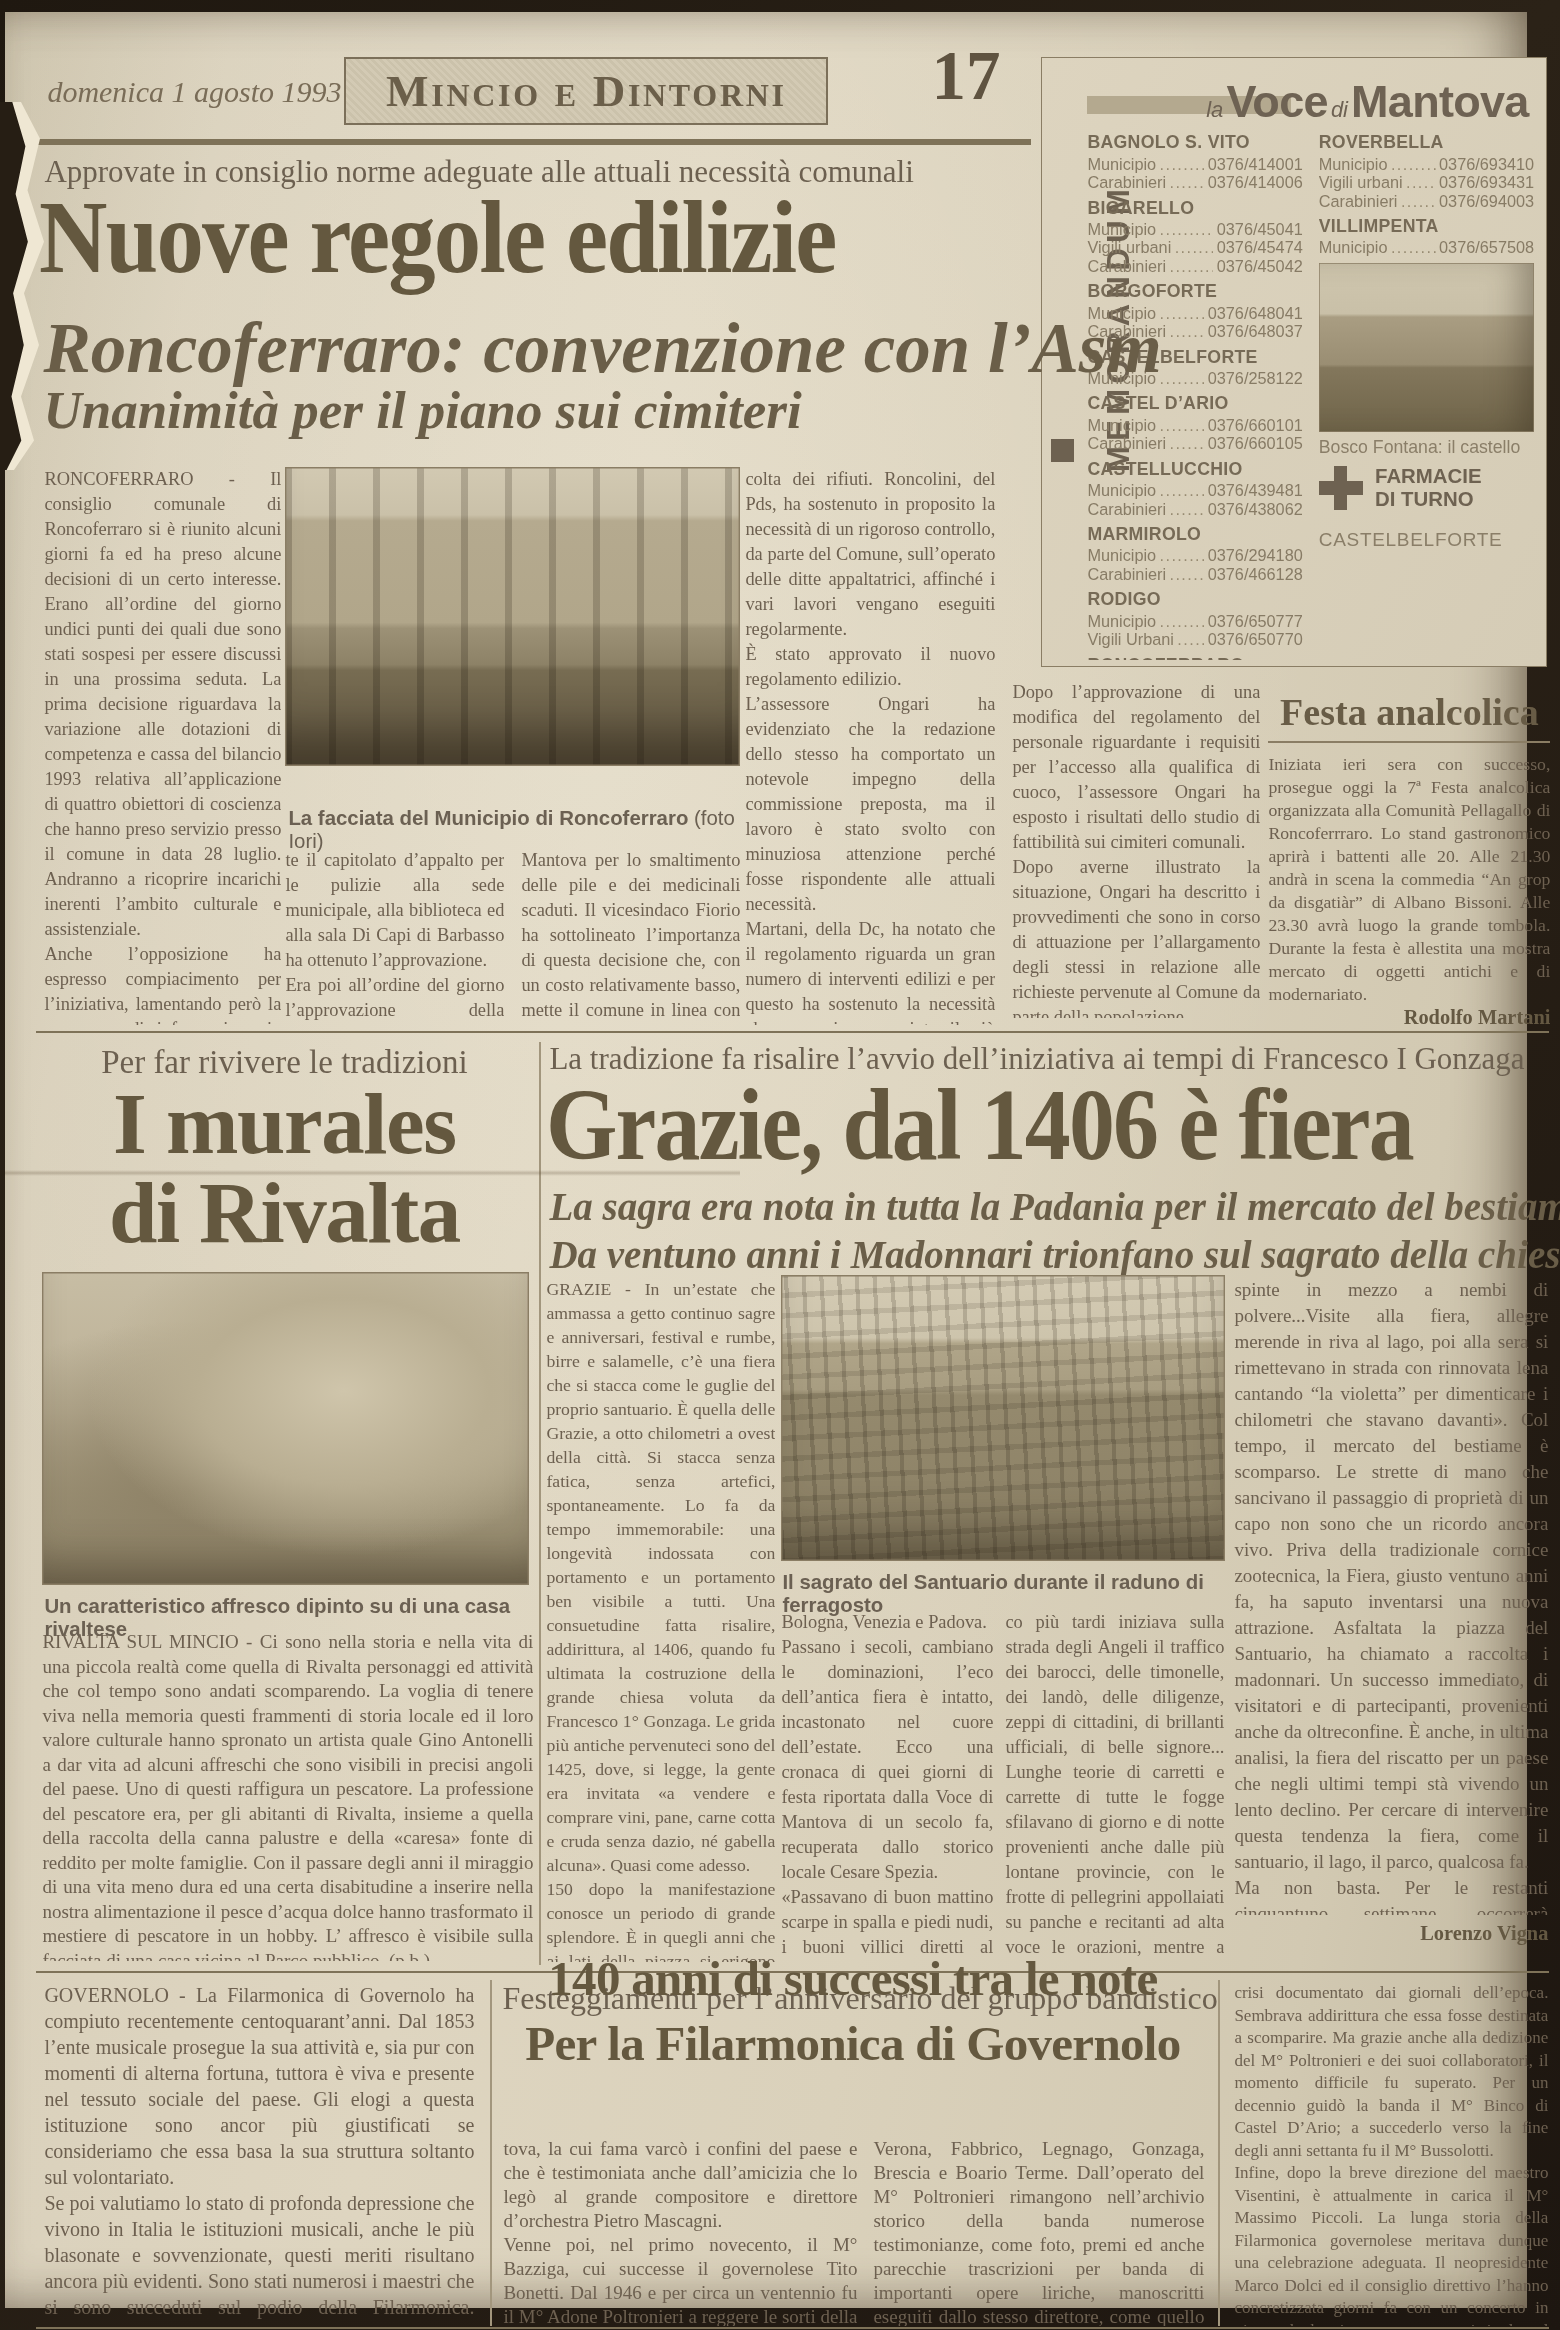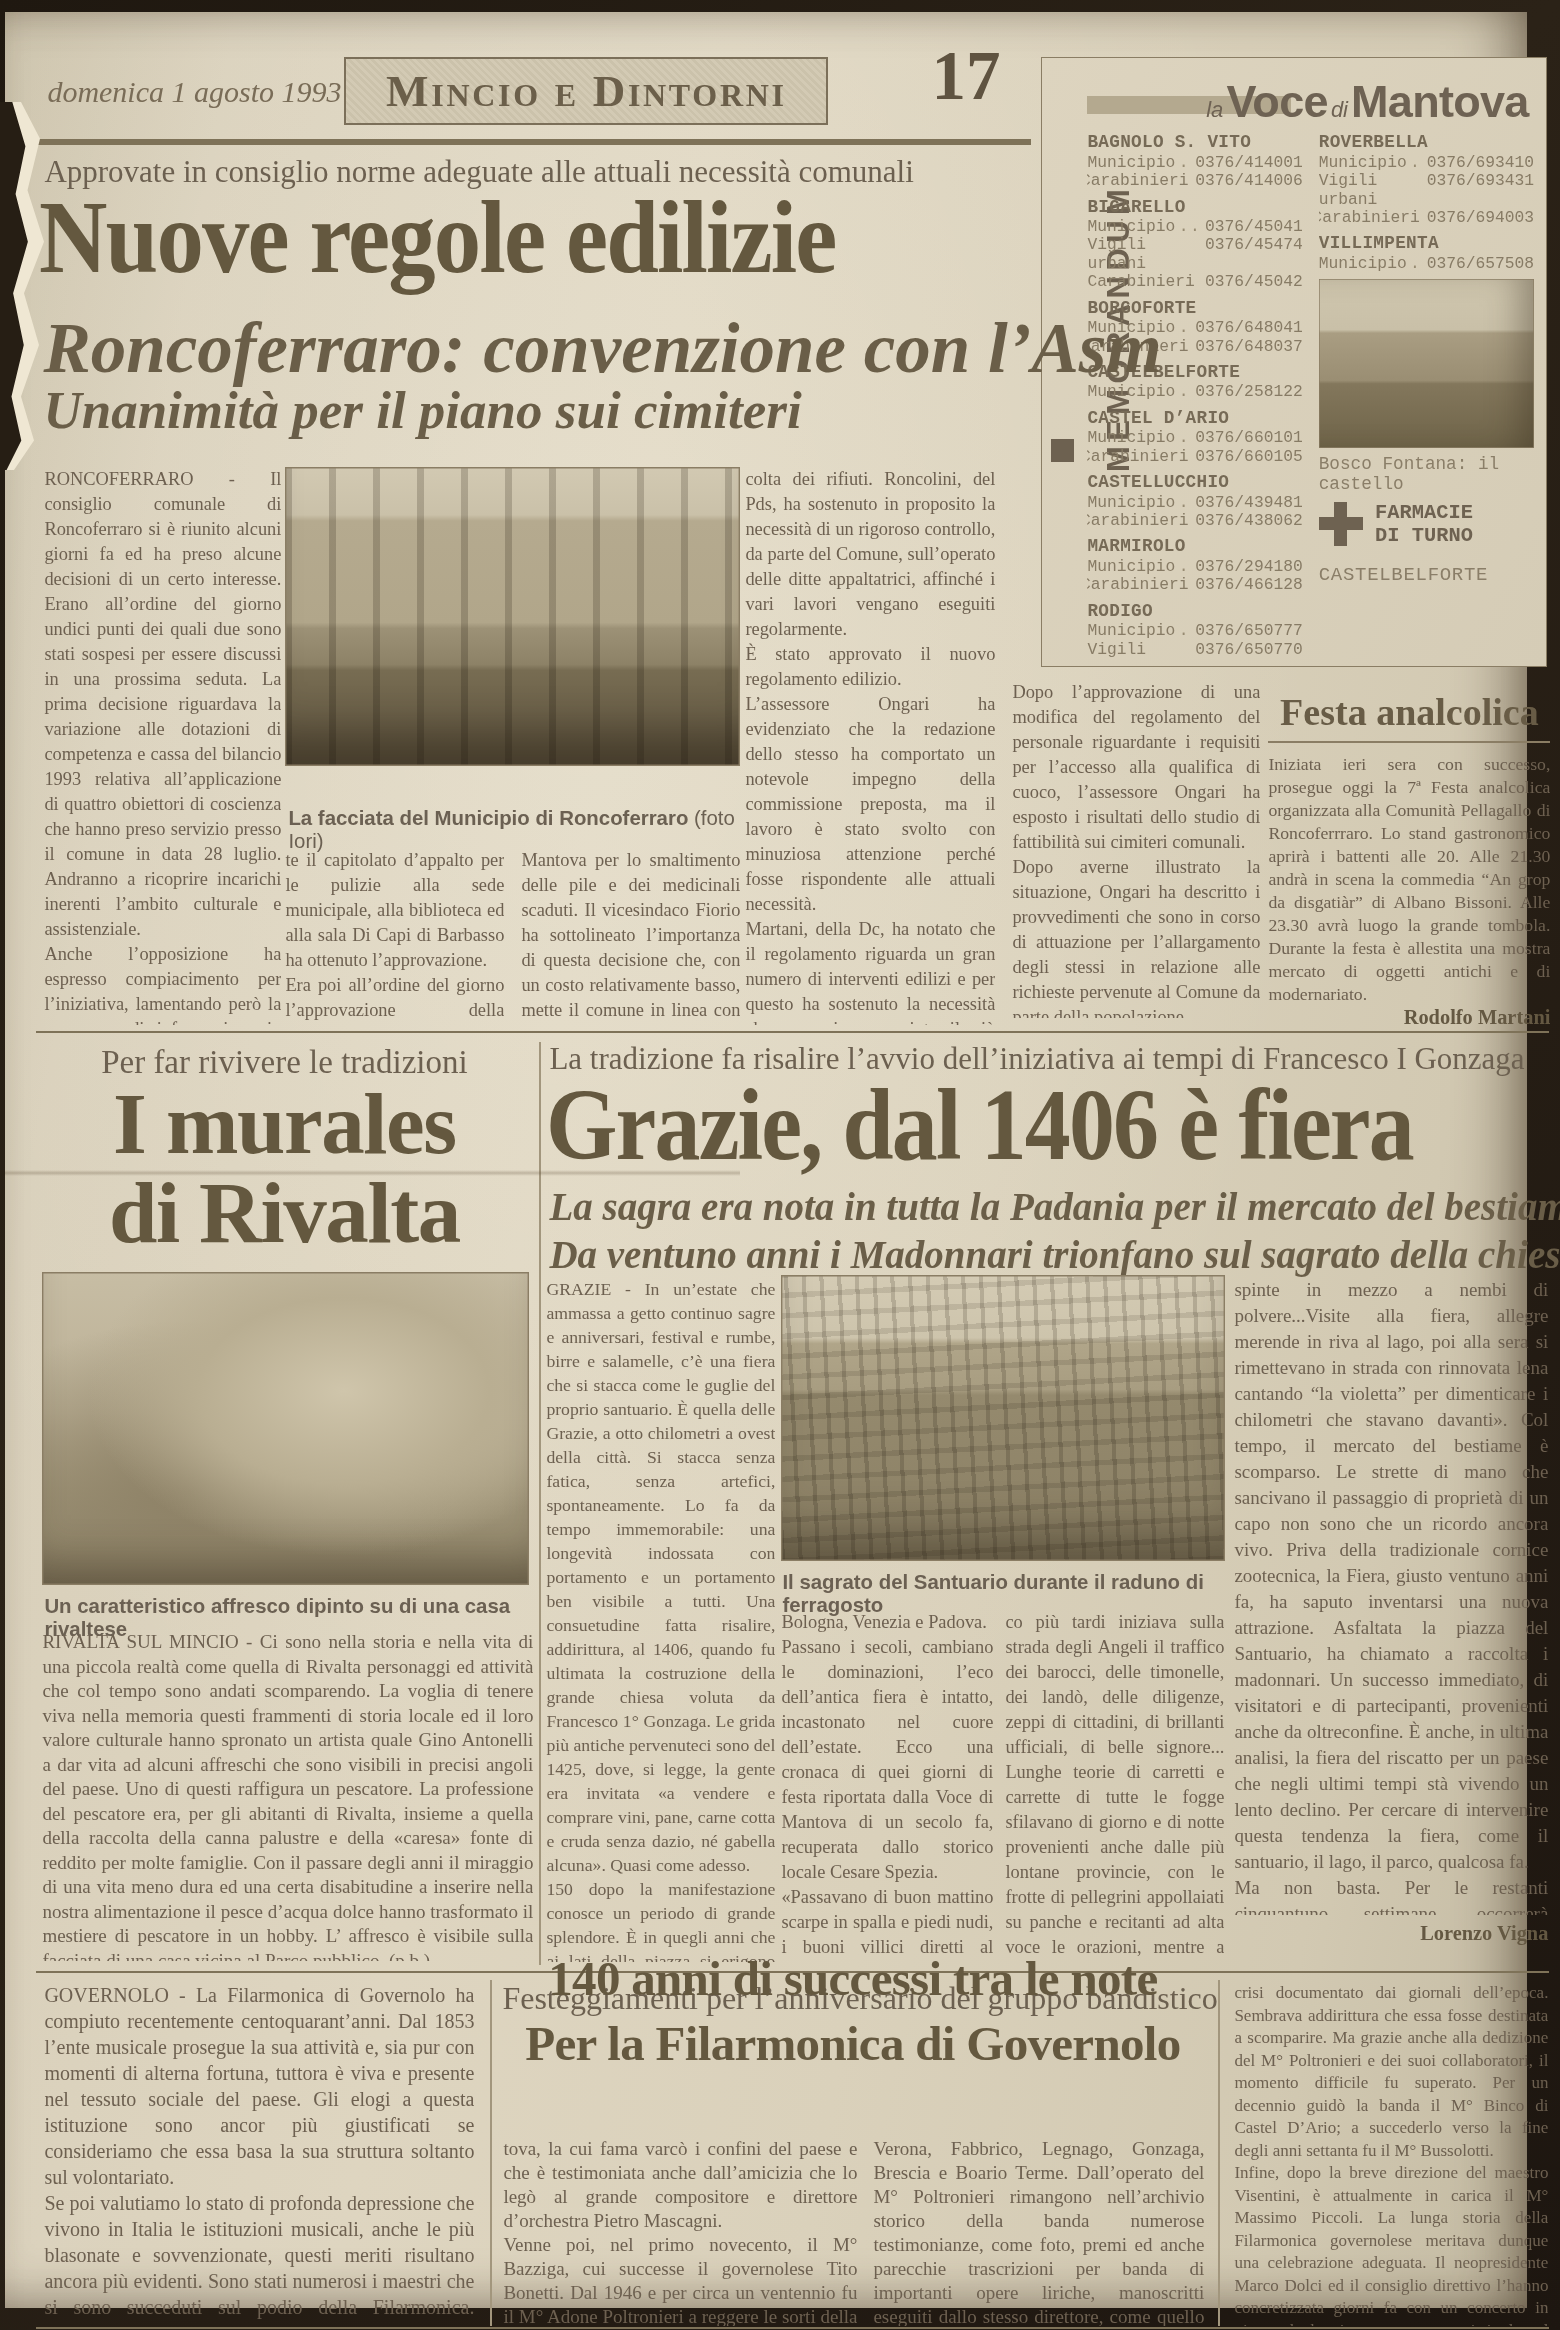--- a/index.html
+++ b/index.html
@@ -33,21 +33,21 @@
   
   .memo{left:1036px;top:45px;width:504px;height:608px;border:1.4px solid #8a7d64;
     background:linear-gradient(120deg,#ddd4bf, #d5ccb6);font-family:"Liberation Sans","DejaVu Sans",sans-serif;}
   .memo-side{position:absolute;left:-59px;top:260px;transform:rotate(-90deg);transform-origin:center;
     font-weight:700;font-size:31px;letter-spacing:5.4px;color:#6d6150;width:272px;text-align:center;}
   .memo-square{position:absolute;left:8.2px;top:381px;width:23px;height:23px;background:#6d6150;}
   .memo-bar{position:absolute;left:45px;top:38px;width:204px;height:17.7px;background:#b4a98f;}
   .logo{position:absolute;right:17.7px;top:17.7px;color:#6e6253;white-space:nowrap;}
   .lg-small{font-style:italic;font-size:22px;}
   .lg-big{font-size:45px;font-weight:700;letter-spacing:-0.7px;}
-  .memo-cols{position:absolute;left:45px;top:74px;right:12.3px;bottom:6.8px;display:flex;gap:16px;overflow:hidden;font-family:Liberation Mono, monospace;}
+  .memo-cols{position:absolute;left:45px;top:74px;right:12.3px;bottom:6.8px;display:flex;gap:16px;overflow:hidden;}
   .memo-col{flex:1;overflow:hidden;}
   .memo-group{margin-bottom:6.1px;}
   .memo-town{font-weight:700;font-size:17.7px;color:#766a56;margin-bottom:1.4px;letter-spacing:0.3px;}
   .memo-row{display:flex;align-items:baseline;font-size:16.3px;color:#877b65;line-height:18.4px;justify-content:flex-end;}
   .dots{flex:1;margin:0 3.4px;overflow:hidden;white-space:nowrap;color:#978b72;}
   .dots::after{content:"......................";letter-spacing:1.4px;}
   .castle-photo{width:100%;height:169px;margin-top:2.7px;background:
      linear-gradient(180deg,#cfc6ae 0%,#c9c0a8 30%,#a99d82 32%,#9a8e73 60%,#83775c 62%,#6f6449 100%),
      linear-gradient(90deg,rgba(0,0,0,.15),rgba(0,0,0,0) 40%);
      box-shadow:inset 0 0 0 0.7px #8a7d64, inset -27px 0 34px -13.6px rgba(50,40,25,.4);}

